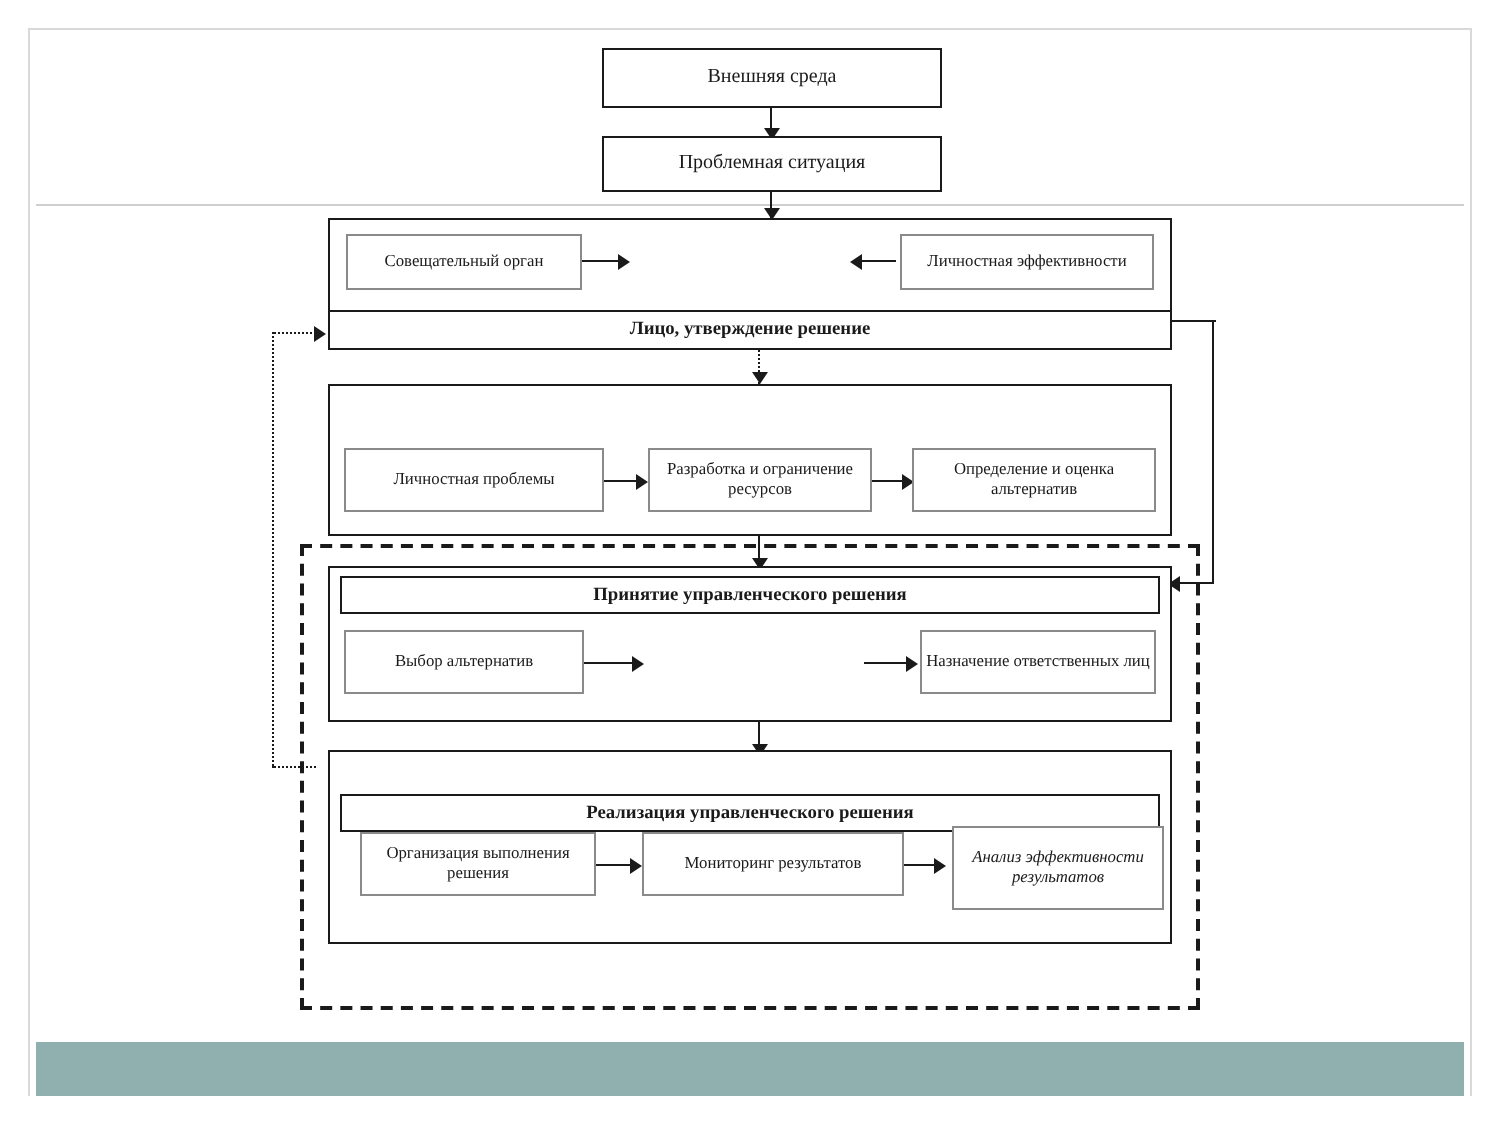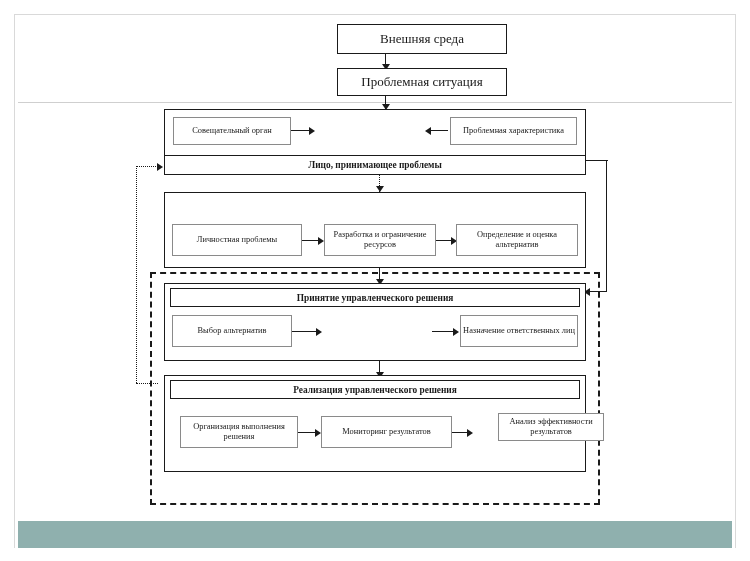--- a/index.html
+++ b/index.html
@@ -24,21 +24,21 @@
        display:flex;align-items:center;justify-content:center;text-align:center;line-height:1.15;}
   .outer{border:1.6px solid #1a1a1a;}
   .inner{border:1px solid #8a8a8a;}
   .band{position:absolute;box-sizing:border-box;border:1.4px solid #1a1a1a;background:#fff;
         display:flex;align-items:center;justify-content:center;font-weight:bold;text-align:center;}
   .group{position:absolute;box-sizing:border-box;border:1.6px solid #1a1a1a;background:#fff;}
   .dashed-zone{position:absolute;box-sizing:border-box;border:2px dashed #1a1a1a;background:transparent;}
   .zone-label{position:absolute;text-align:center;font-weight:bold;}
 
   .t10{font-size:8.4px;}
-  .t11{font-size:13px;margin-left:36px;}
+  .t11{font-size:10px;}
   .tb{font-size:9.4px;font-weight:bold;}
 
   
   .hline{position:absolute;height:1.4px;background:#1a1a1a;}
   .vline{position:absolute;width:1.4px;background:#1a1a1a;}
   .vdot{position:absolute;width:0;border-left:1.4px dotted #1a1a1a;}
   .hdot{position:absolute;height:0;border-top:1.4px dotted #1a1a1a;}
   .arrow-d{position:absolute;width:0;height:0;border-left:4px solid transparent;border-right:4px solid transparent;border-top:6px solid #1a1a1a;}
   .arrow-r{position:absolute;width:0;height:0;border-top:4px solid transparent;border-bottom:4px solid transparent;border-left:6px solid #1a1a1a;}
   .arrow-l{position:absolute;width:0;height:0;border-top:4px solid transparent;border-bottom:4px solid transparent;border-right:6px solid #1a1a1a;}
@@ -73,25 +73,25 @@
     <span>Совещательный орган</span>
   </div>
   <div class="hline" style="left:291px;top:130px;width:22px;"></div>
   <div class="arrow-r" style="left:309px;top:127px;"></div>
 
 
   <div class="hline" style="left:428px;top:130px;width:20px;"></div>
   <div class="arrow-l" style="left:425px;top:127px;"></div>
 
   <div class="box inner t10" style="left:450px;top:117px;width:127px;height:28px;">
-    <span>Проблемная характеристика</span>
+    <span>Личностная эффективности</span>
   </div>
 
   <div class="band tb" style="left:164px;top:155px;width:422px;height:20px;">
-    <span>Лицо, принимающее проблемы</span>
+    <span>Лицо, утверждение решение</span>
   </div>
 
   <div class="vdot" style="left:136px;top:166px;height:217px;"></div>
   <div class="hdot" style="left:136px;top:166px;width:24px;"></div>
   <div class="arrow-r" style="left:157px;top:163px;"></div>
   <div class="hdot" style="left:136px;top:383px;width:22px;"></div>
 
   <div class="vdot" style="left:379px;top:175px;height:17px;"></div>
   <div class="arrow-d" style="left:376px;top:186px;"></div>
 
@@ -141,35 +141,35 @@
 
   <div class="box inner t10" style="left:460px;top:315px;width:118px;height:32px;">
     <span>Назначение ответственных лиц</span>
   </div>
 
   <div class="vline" style="left:379px;top:361px;height:17px;"></div>
   <div class="arrow-d" style="left:376px;top:372px;"></div>
 
   <div class="group" style="left:164px;top:375px;width:422px;height:97px;"></div>
 
-  <div class="band tb" style="left:170px;top:380px;width:410px;height:19px;">
+  <div class="band tb" style="left:170px;top:397px;width:410px;height:19px;">
     <span>Реализация управленческого решения</span>
   </div>
 
   <div class="box inner t10" style="left:180px;top:416px;width:118px;height:32px;justify-content:center;">
     <span>Организация выполнения решения</span>
   </div>
   <div class="hline" style="left:298px;top:432px;width:20px;"></div>
   <div class="arrow-r" style="left:315px;top:429px;"></div>
 
   <div class="box inner t10" style="left:321px;top:416px;width:131px;height:32px;">
     <span>Мониторинг результатов</span>
   </div>
   <div class="hline" style="left:452px;top:432px;width:18px;"></div>
   <div class="arrow-r" style="left:467px;top:429px;"></div>
 
-  <div class="box inner t10" style="left:498px;top:413px;width:106px;height:28px;">
+  <div class="box inner t10" style="left:476px;top:413px;width:106px;height:42px;font-style:italic;">
     <span>Анализ эффективности результатов</span>
   </div>
 
 
   <div class="footer-bar"></div>
 </div>
 
 </body></html>

